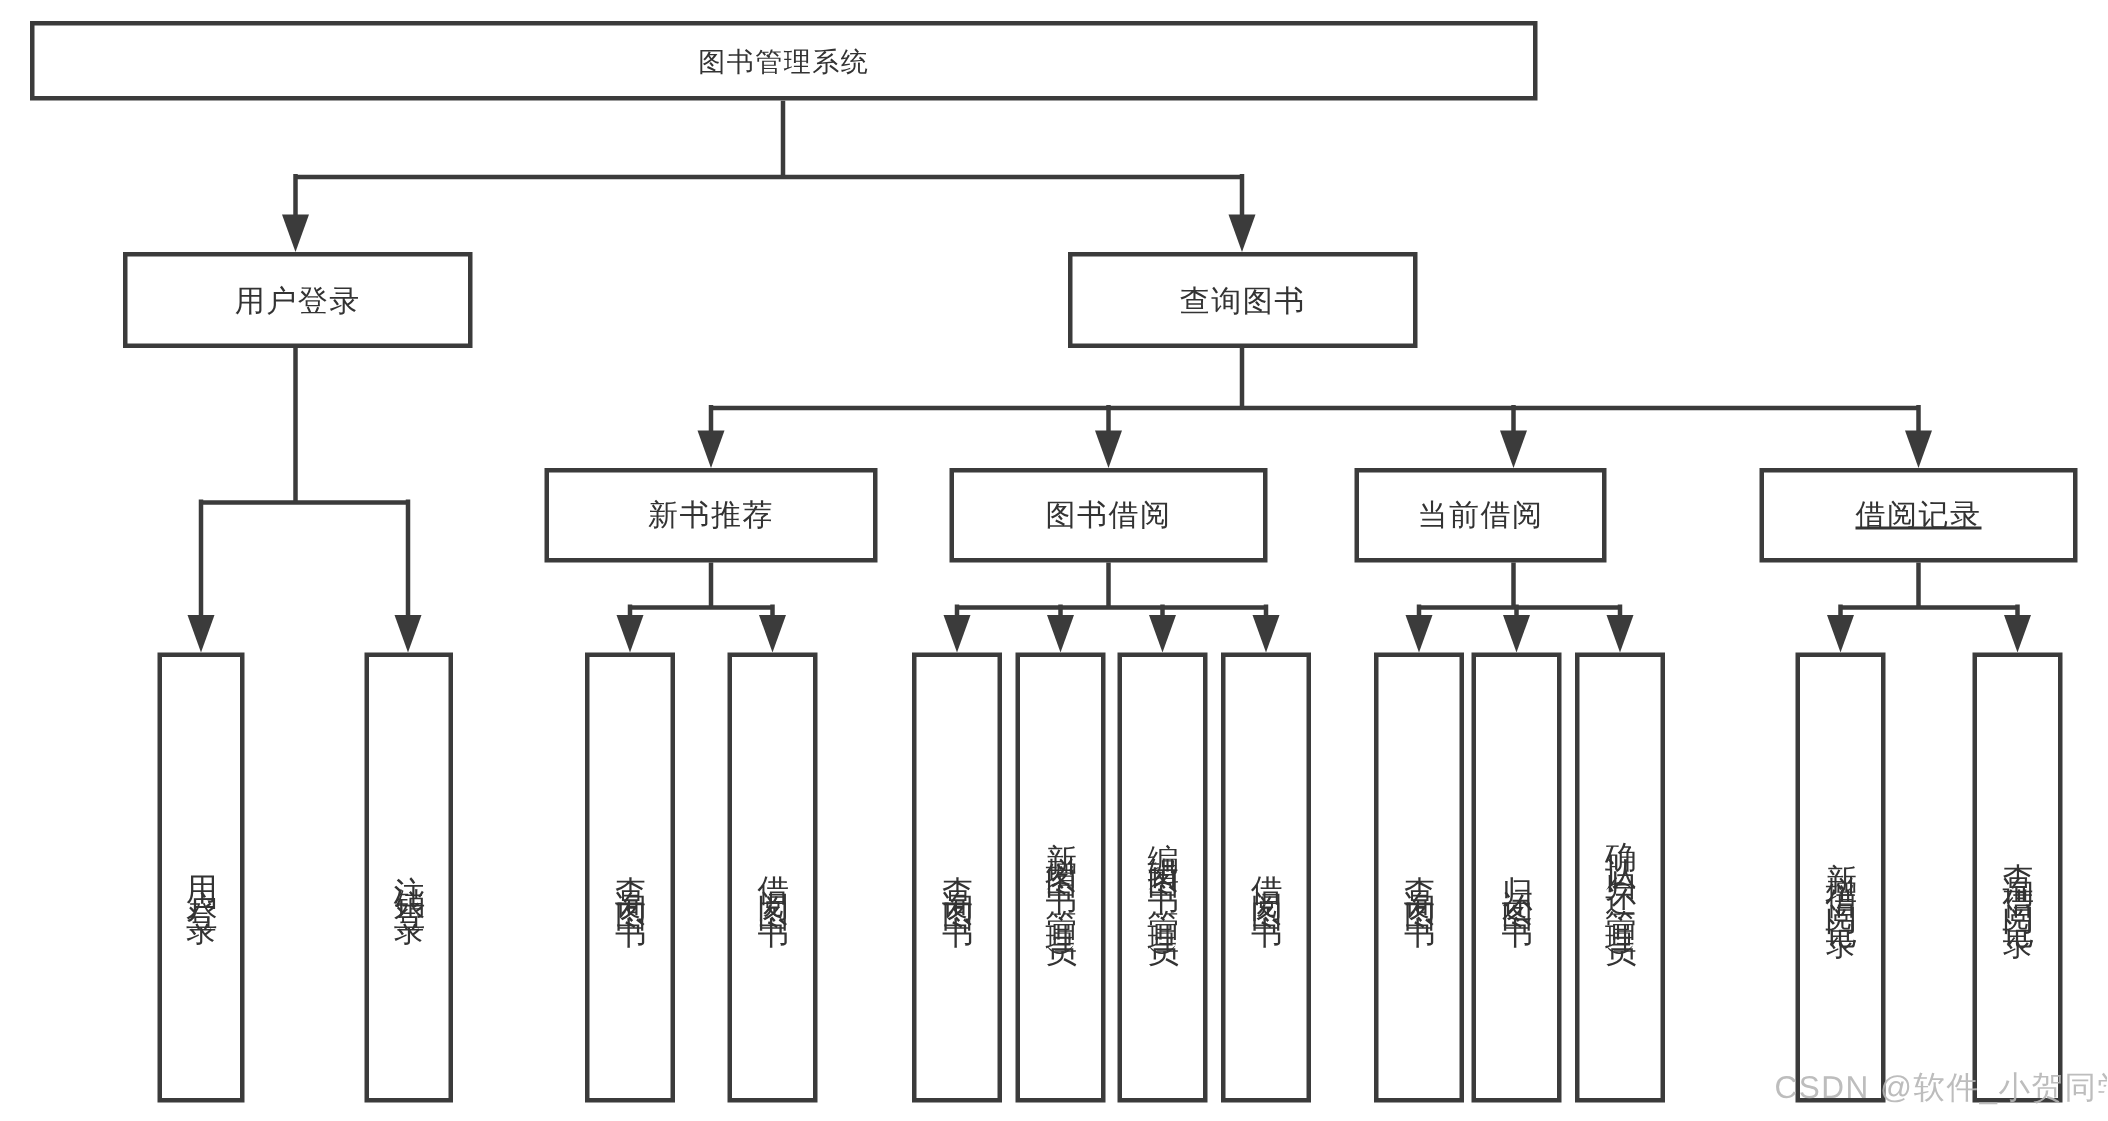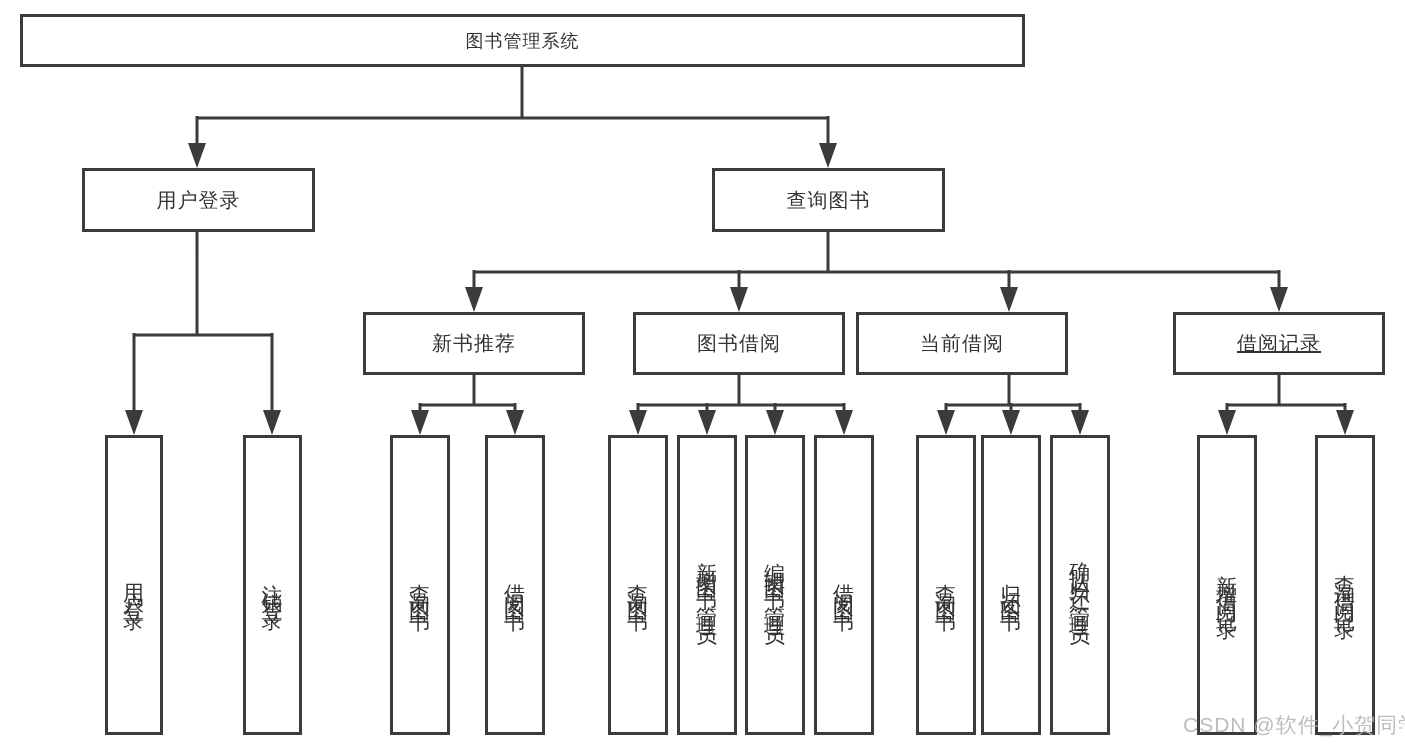--- a/index.html
+++ b/index.html
@@ -135,21 +135,21 @@
     <path class="c-arrow" d="M1336 410 L1354 410 L1345 435 Z"></path>
   </svg>
 
   <div class="node root-node" style="left:20px; top:14px; width:1005px; height:53px;">图书管理系统</div>
 
   <div class="node h-node" style="left:82px; top:168px; width:233px; height:64px;">用户登录</div>
   <div class="node h-node" style="left:712px; top:168px; width:233px; height:64px;">查询图书</div>
 
   <div class="node h-node" style="left:363px; top:312px; width:222px; height:63px;">新书推荐</div>
   <div class="node h-node" style="left:633px; top:312px; width:212px; height:63px;">图书借阅</div>
-  <div class="node h-node" style="left:856px; top:312px; width:212px; height:63px;">当前借阅</div>
+  <div class="node h-node" style="left:903px; top:312px; width:168px; height:63px;">当前借阅</div>
   <div class="node h-node" style="left:1173px; top:312px; width:212px; height:63px;text-decoration:underline;">借阅记录</div>
 
   <div class="node leaf-node" style="left:105px; top:435px; width:58px; height:300px;">用户登录</div>
   <div class="node leaf-node" style="left:243px; top:435px; width:59px; height:300px;">注销登录</div>
 
   <div class="node leaf-node" style="left:390px; top:435px; width:60px; height:300px;">查询图书</div>
   <div class="node leaf-node" style="left:485px; top:435px; width:60px; height:300px;">借阅图书</div>
 
   <div class="node leaf-node" style="left:608px; top:435px; width:60px; height:300px;">查询图书</div>
   <div class="node leaf-node" style="left:677px; top:435px; width:60px; height:300px;">新增图书（管理员）</div>

